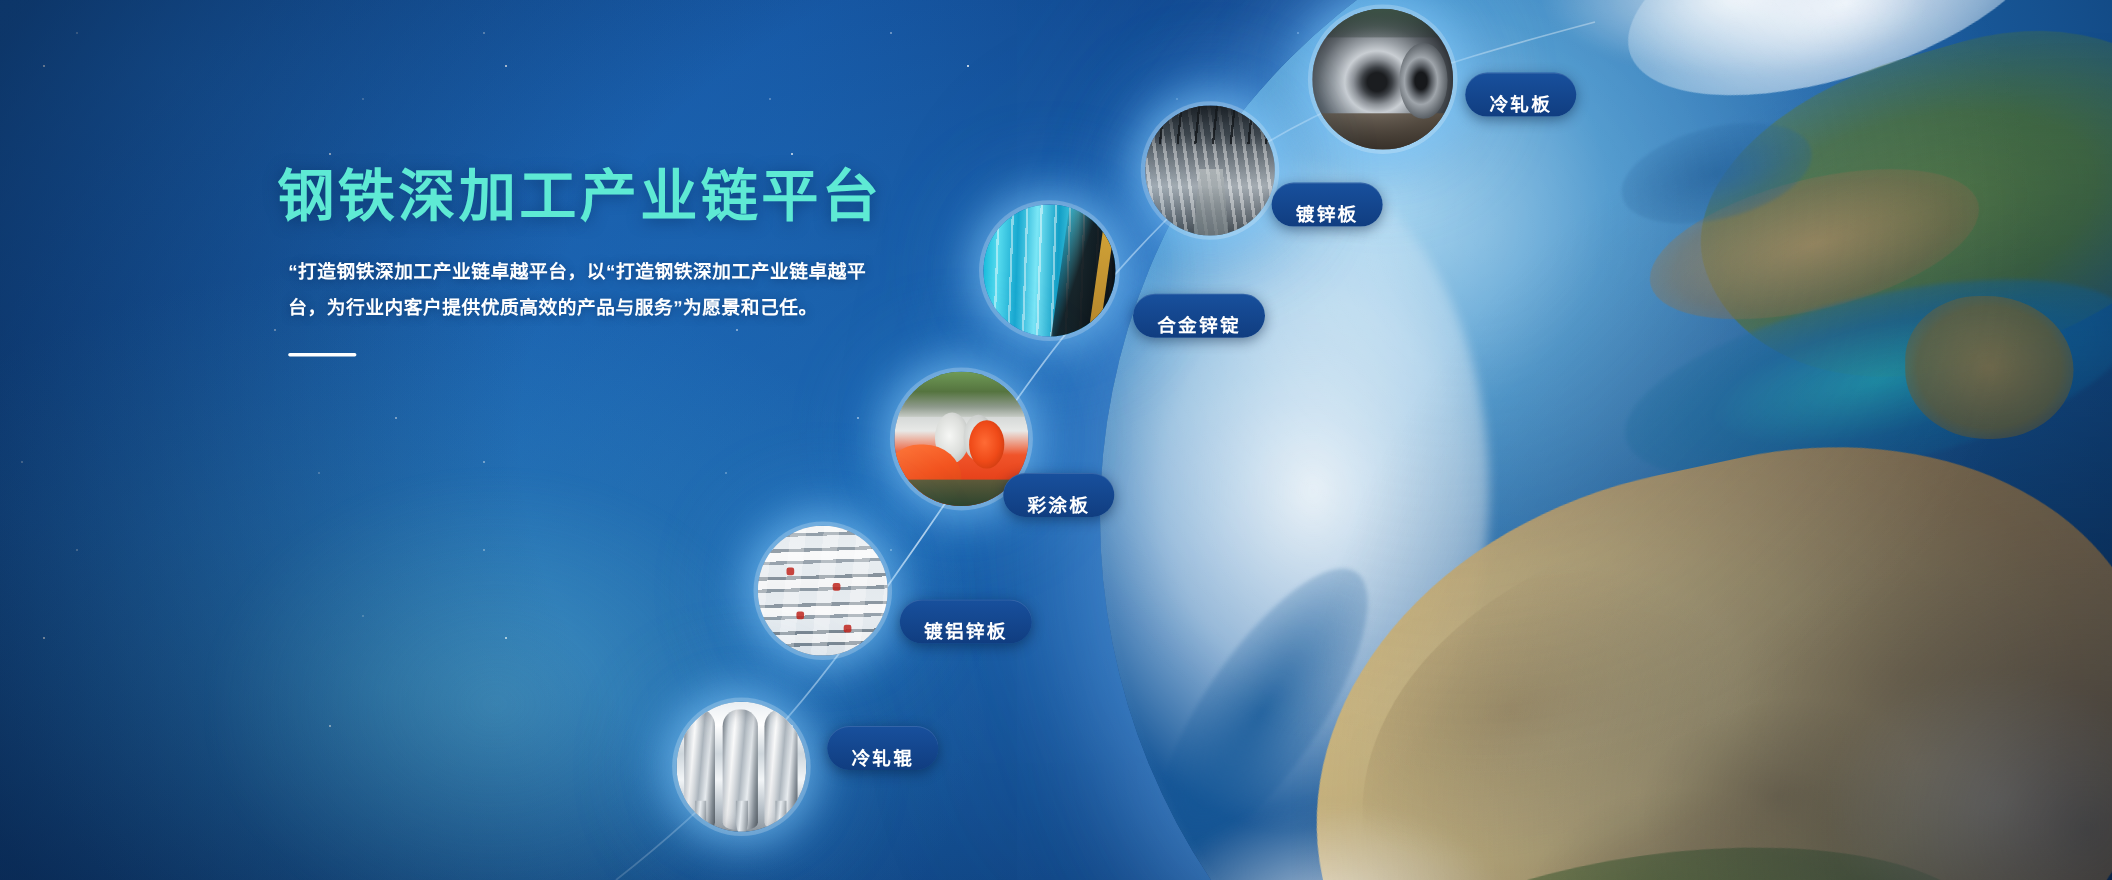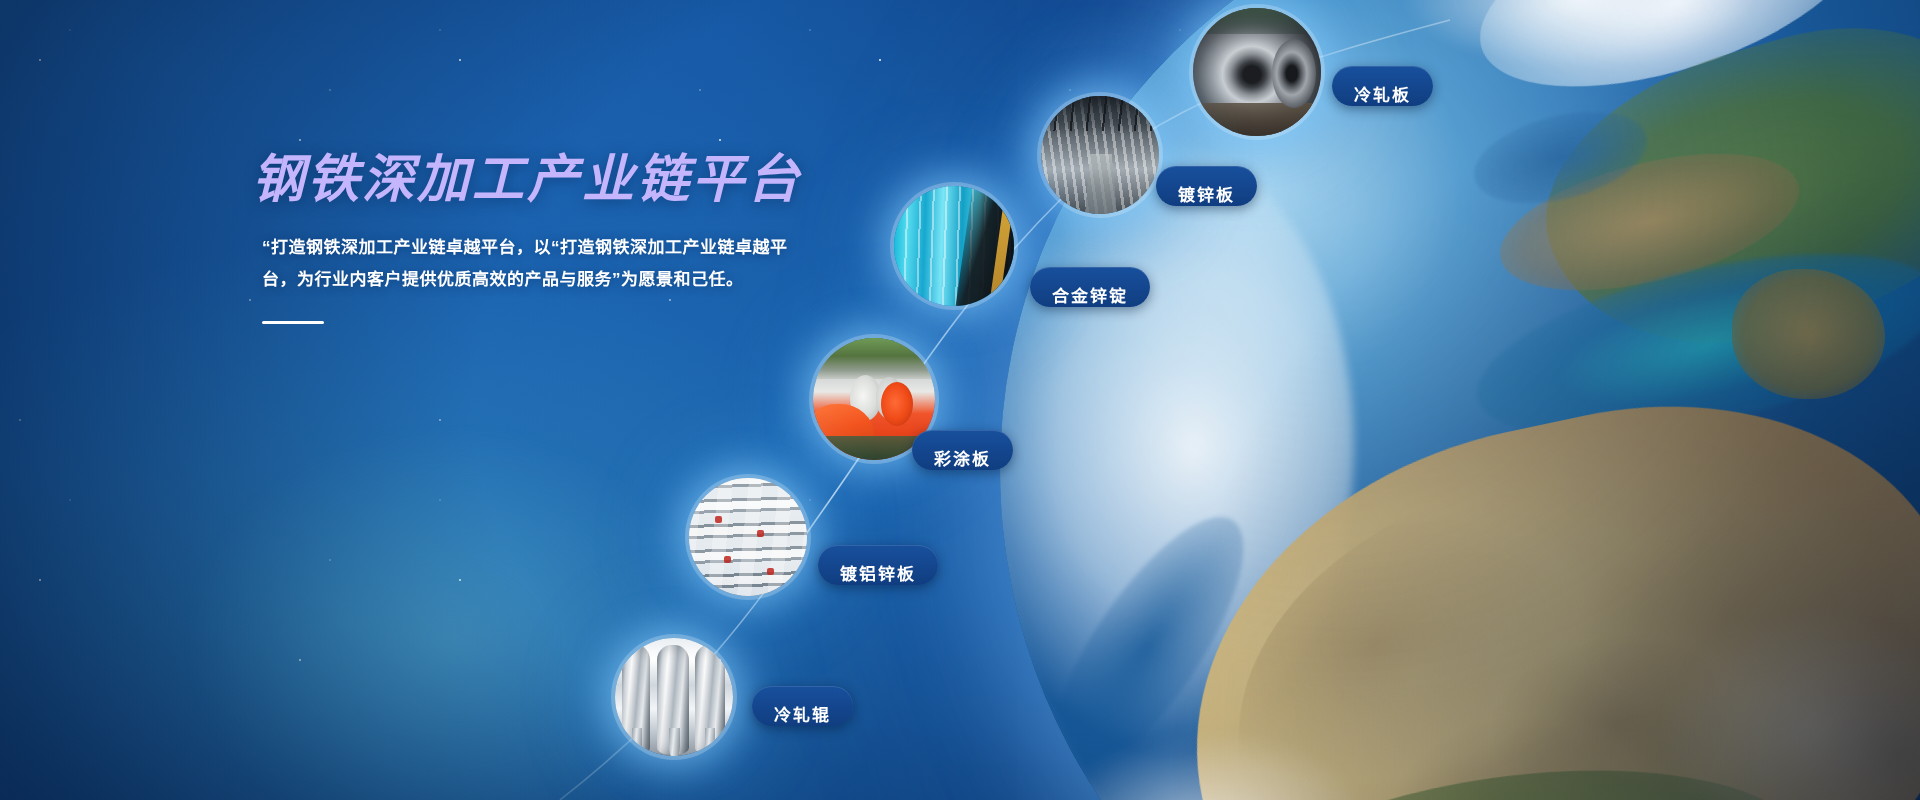--- a/index.html
+++ b/index.html
@@ -171,25 +171,24 @@
   .earth-shade{
     position:absolute;inset:0;border-radius:50%;
     background:
       radial-gradient(circle at 30% 28%, rgba(255,255,255,.16) 0%, rgba(255,255,255,0) 42%),
       radial-gradient(circle at 76% 74%, rgba(2,16,40,.62) 0%, rgba(2,16,40,0) 58%);
   }
 
   
   .headline{position:absolute;left:252px;top:148px;width:640px;}
   .title{
-    font-size:52px;font-weight:700;color:#c4b5fd;letter-spacing:3px;
+    font-size:52px;font-weight:700;color:#5eead4;letter-spacing:3px;
     line-height:1.2;margin:0;
     text-shadow:0 2px 14px rgba(6,40,90,.55);
     white-space:nowrap;
-    font-style:italic;
   }
   .subtitle{
     margin:22px 0 0 10px;
     font-size:17px;font-weight:700;line-height:1.85;color:#ffffff;
     letter-spacing:.5px;max-width:560px;
     text-shadow:0 1px 8px rgba(6,40,90,.5);
   }
   .rule{
     margin-top:26px;margin-left:10px;
     width:62px;height:3px;background:#ffffff;border-radius:2px;
@@ -423,18 +422,18 @@
     <div class="bubble" style="left:615px;top:638px;width:118px;height:118px;">
       <div class="photo ph-roll">
         <div class="r r1"></div>
         <div class="r r2"></div>
         <div class="r r3"></div>
         <div class="tip" style="left:14%;"></div>
         <div class="tip" style="left:46%;"></div>
         <div class="tip" style="left:76%;"></div>
       </div>
     </div>
-    <div class="pill" style="left:752px;top:686px;">
+    <div class="pill" style="left:752px;top:660px;">
       <span>冷轧辊</span>
     </div>
   </div>
 
 </div>
 
 </body></html>

